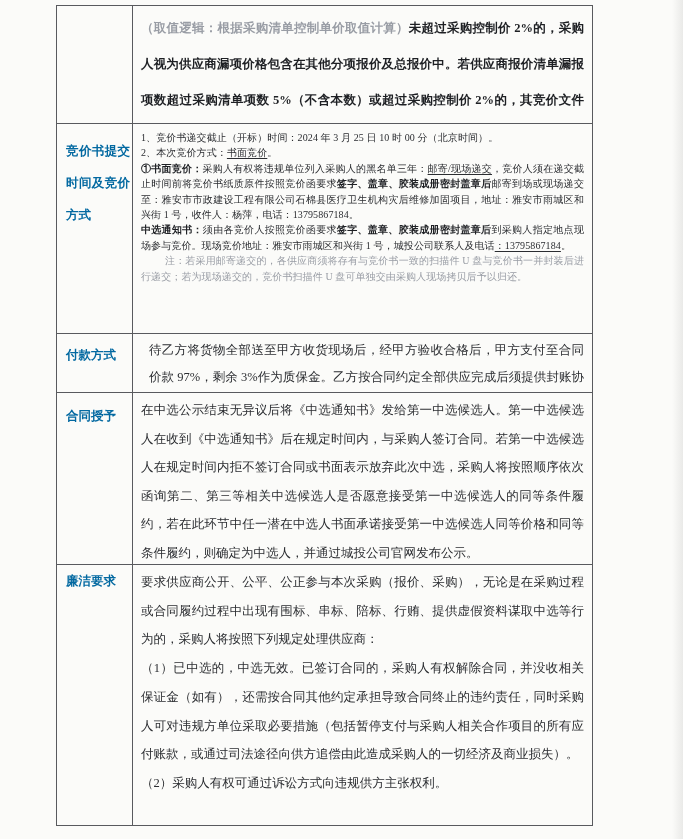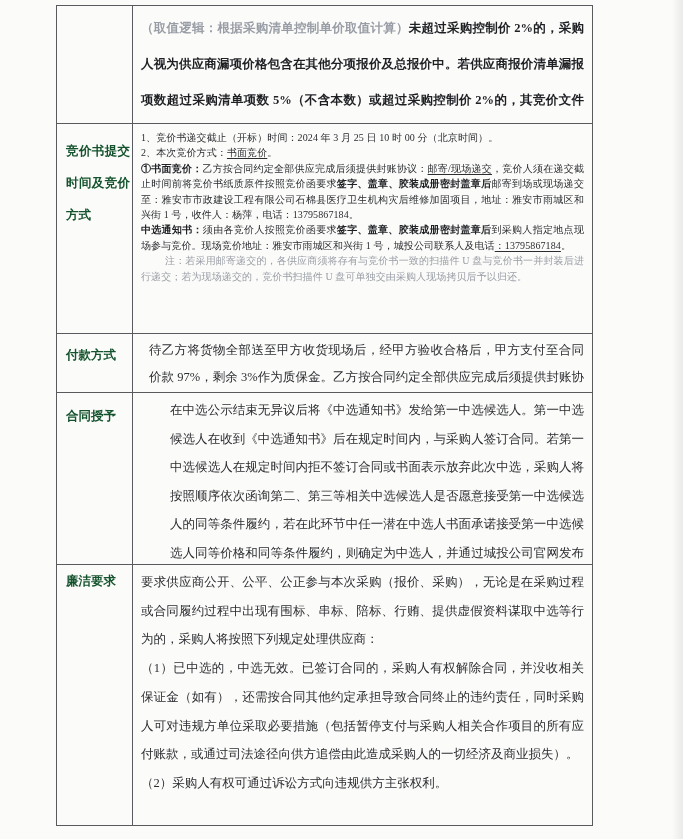--- a/index.html
+++ b/index.html
@@ -21,29 +21,29 @@
     left: 56px; top: 5px;
     width: 537px;
     border-top: 1px solid var(--border, #595a5e);
     border-left: 1px solid var(--border, #595a5e);
     border-right: 1px solid var(--border, #595a5e);
   }
   .trow { display: flex; border-bottom: 1px solid var(--border, #595a5e); }
   .row-0 { height: 118px; }
   .row-1 { height: 210px; }
   .row-2 { height: 59px; gap: 8px; }
-  .row-3 { height: 172px; gap: 29px; }
+  .row-3 { height: 172px; }
   .row-4 { height: 261px; }
 
   .tcell.label {
     width: 76px;
     border-right: 1px solid var(--border, #595a5e);
     font-weight: bold;
     font-size: 12.5px;
-    color: #14532d;
+    color: #0369a1;
     flex: none;
   }
   .tcell.label > span {
     display: block;
     width: 64px;
     margin-left: 9px;
     line-height: 32px;
     text-align: justify;
   }
   .row-1 .label > span { padding-top: 11px; }
@@ -93,21 +93,21 @@
           <p><span class="gray b">（取值逻辑：根据采购清单控制单价取值计算）</span><span class="b">未超过采购控制价 2%的，采购人视为供应商漏项价格包含在其他分项报价及总报价中。若供应商报价清单漏报项数超过采购清单项数 5%（不含本数）或超过采购控制价 2%的，其竞价文件无效。</span></p>
         </div>
       </div>
       <div class="trow row-1">
         <div class="tcell label">
           <span>竞价书提交时间及竞价方式</span>
         </div>
         <div class="tcell content">
           <p><span>1、竞价书递交截止（开标）时间：2024 年 3 月 25 日 10 时 00 分（北京时间）。</span></p>
           <p><span>2、本次竞价方式：</span><span class="u">书面竞价</span><span>。</span></p>
-          <p><span class="b">①书面竞价：</span><span>乙方按合同约定全部供应完成后须提供封账协议：</span><span class="u">邮寄/现场递交</span><span>，竞价人须在递交截止时间前将竞价书纸质原件按照竞价函要求</span><span class="b">签字、盖章、胶装成册密封盖章后</span><span>邮寄到场或现场递交至：雅安市市政建设工程有限公司石棉县医疗卫生机构灾后维修加固项目，地址：雅安市雨城区和兴街 1 号，收件人：杨萍，电话：13795867184。</span></p>
+          <p><span class="b">①书面竞价：</span><span>采购人有权将违规单位列入采购人的黑名单三年：</span><span class="u">邮寄/现场递交</span><span>，竞价人须在递交截止时间前将竞价书纸质原件按照竞价函要求</span><span class="b">签字、盖章、胶装成册密封盖章后</span><span>邮寄到场或现场递交至：雅安市市政建设工程有限公司石棉县医疗卫生机构灾后维修加固项目，地址：雅安市雨城区和兴街 1 号，收件人：杨萍，电话：13795867184。</span></p>
           <p><span class="b">中选通知书：</span><span>须由各竞价人按照竞价函要求</span><span class="b">签字、盖章、胶装成册密封盖章后</span><span>到采购人指定地点现场参与竞价。现场竞价地址：雅安市雨城区和兴街 1 号，城投公司联系人及电话</span><span class="u">：13795867184</span><span>。</span></p>
           <p class="note"><span class="gray">注：若采用邮寄递交的，各供应商须将存有与竞价书一致的扫描件 U 盘与竞价书一并封装后进行递交；若为现场递交的，竞价书扫描件 U 盘可单独交由采购人现场拷贝后予以归还。</span></p>
         </div>
       </div>
       <div class="trow row-2">
         <div class="tcell label">
           <span>付款方式</span>
         </div>
         <div class="tcell content">
           <p><span>待乙方将货物全部送至甲方收货现场后，经甲方验收合格后，甲方支付至合同价款 97%，剩余 3%作为质保金。乙方按合同约定全部供应完成后须提供封账协议。</span></p>

